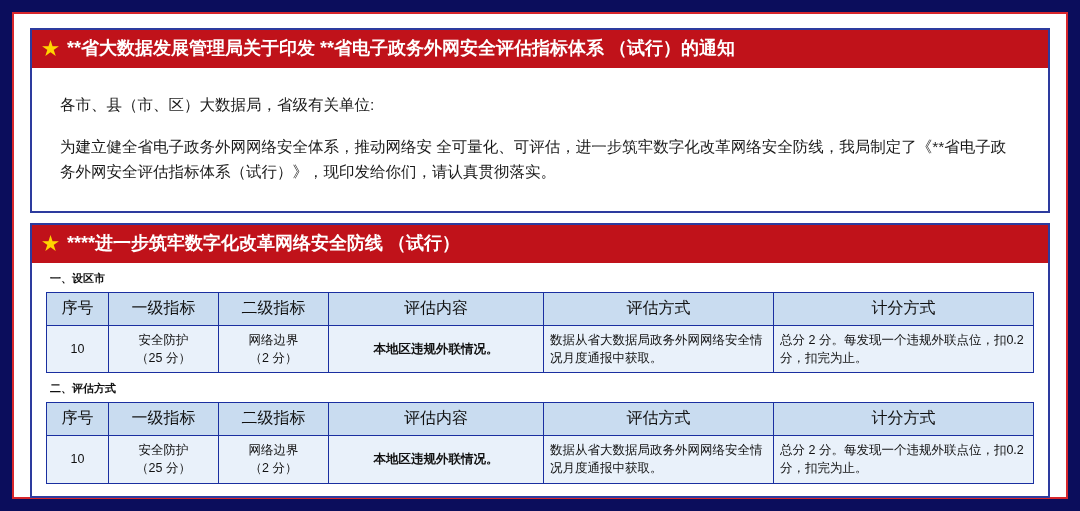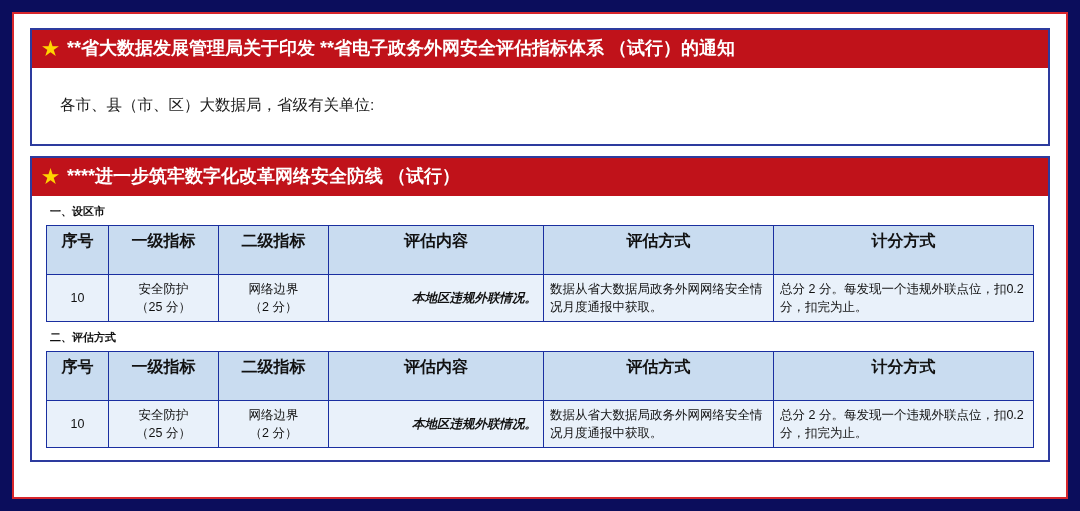--- a/index.html
+++ b/index.html
@@ -90,41 +90,40 @@
     margin: 0 14px 6px 14px;
     table-layout: fixed;
   }
   table.idx th, table.idx td {
     border: 1px solid #1a2fa0;
     box-sizing: border-box;
   }
   table.idx th {
     background: #c9dcf0;
     font-size: 16px;
-    font-weight: bold;
+    font-weight: normal;
     color: #111111;
-    padding: 5px 2px 22px 2px;
+    padding: 5px 2px 6px 2px;
     text-align: center;
   }
   table.idx td {
     background: #e9f1fa;
     font-size: 12.5px;
     color: #111111;
     padding: 5px 6px;
     vertical-align: middle;
     line-height: 1.45;
   }
   td.c { text-align: center; }
   td.l { text-align: left; }
   td.red-strong {
     color: #d00000;
     font-weight: bold;
-    text-align: right;
+    text-align: center;
     font-size: 13px;
-    font-style: italic;
   }
   .col1 { width: 62px; }
   .col2 { width: 110px; }
   .col3 { width: 110px; }
   .col4 { width: 215px; }
   .col5 { width: 230px; }
   .col6 { width: auto; }
 </style>
 </head>
 <body>
@@ -132,20 +131,21 @@
 <div class="slide">
   <div class="page">
 
     <div class="notice-box">
       <div class="red-bar">
         <span class="star">★</span>
         <span class="bar-text">**省大数据发展管理局关于印发 **省电子政务外网安全评估指标体系 （试行）的通知</span>
       </div>
       <div class="notice-body">
         <p>各市、县（市、区）大数据局，省级有关单位:</p>
+        <p class="indent">为建立健全省电子政务外网网络安全体系，推动网络安 全可量化、可评估，进一步筑牢数字化改革网络安全防线，我局制定了《**省电子政务外网安全评估指标体系（试行）》，现印发给你们，请认真贯彻落实。</p>
       </div>
     </div>
 
     <div class="index-box">
       <div class="red-bar">
         <span class="star">★</span>
         <span class="bar-text">****进一步筑牢数字化改革网络安全防线 （试行）</span>
       </div>
 
       <div class="sec-title">一、设区市</div>

